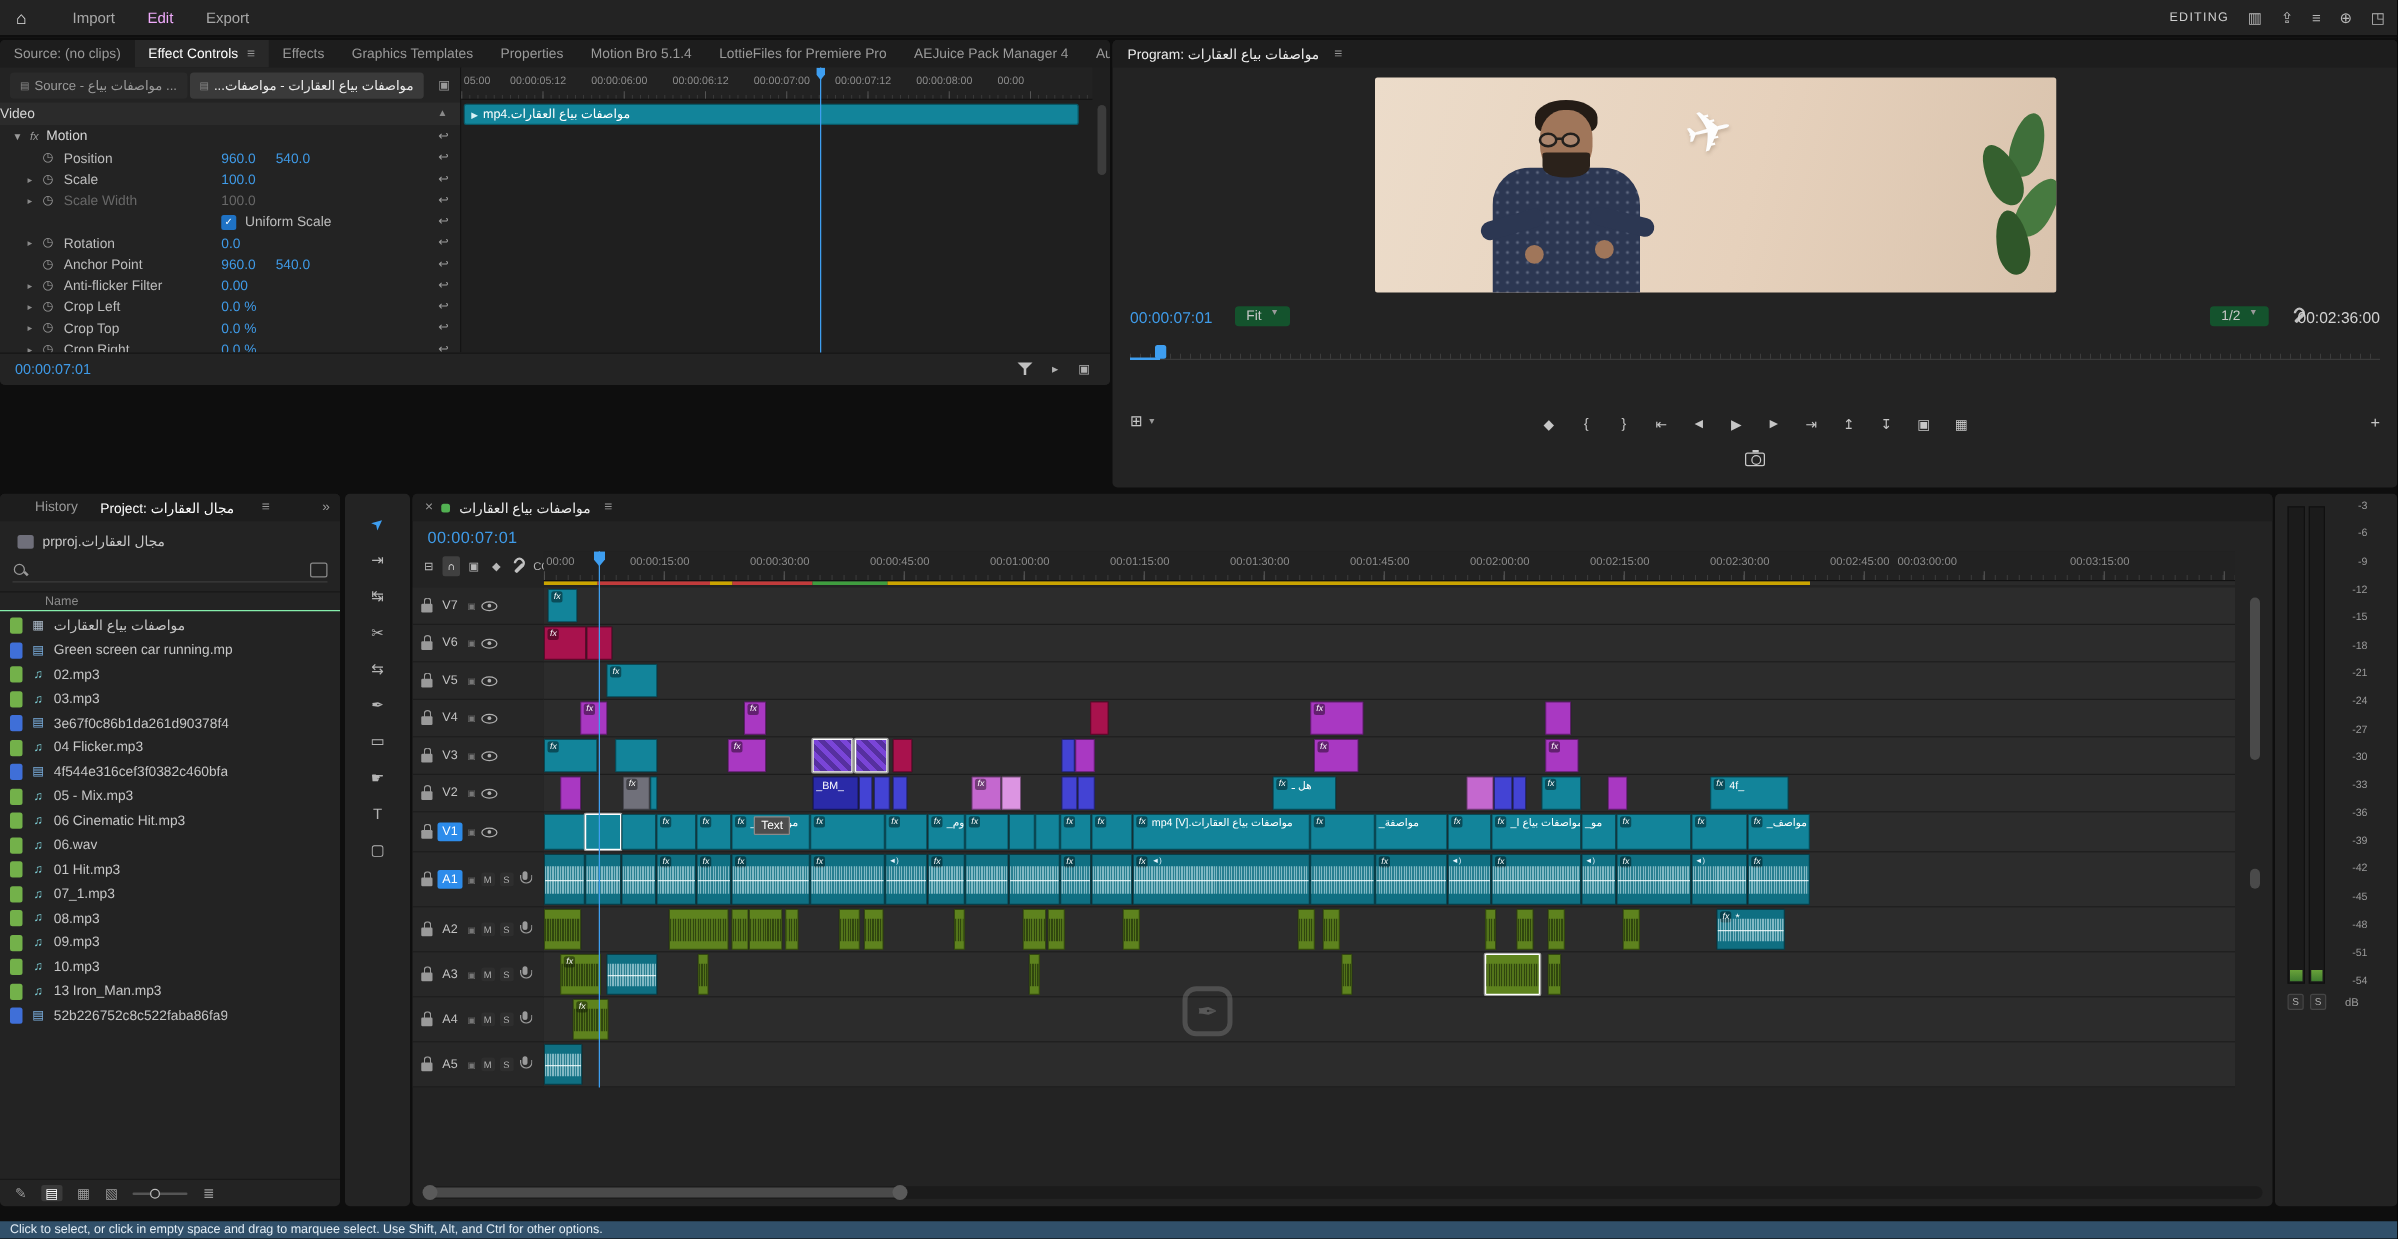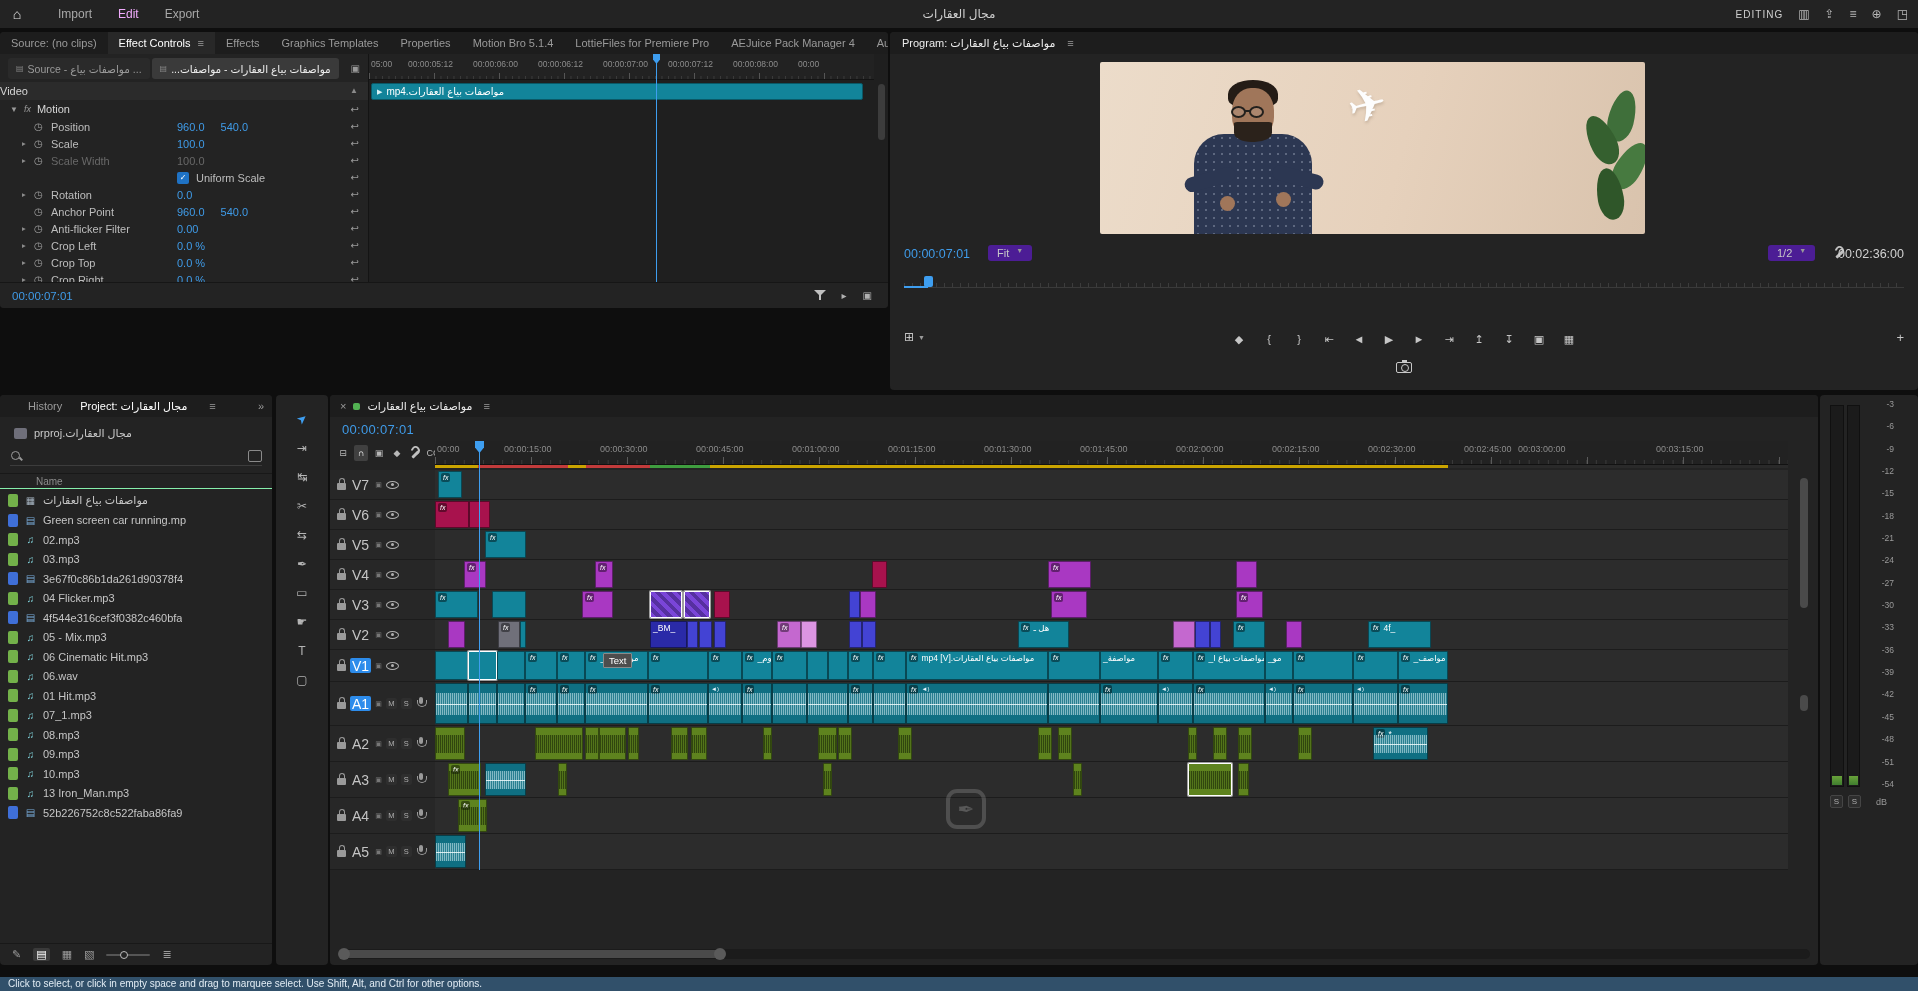--- a/index.html
+++ b/index.html
@@ -84,21 +84,21 @@
 .p-hand.l{left:34px;top:116px}
 .p-hand.r{left:90px;top:112px}
 .plant{position:absolute;right:-4px;top:26px;width:74px;height:146px}
 .leaf{position:absolute;width:26px;height:52px;background:#3f6f3a;border-radius:50% 50% 50% 50%/60% 60% 40% 40%}
 .leaf.a{left:34px;top:2px;transform:rotate(14deg)}
 .leaf.b{left:14px;top:26px;transform:rotate(-26deg);background:#35602f}
 .leaf.c{left:42px;top:52px;transform:rotate(32deg);background:#477a40}
 .leaf.d{left:22px;top:80px;transform:rotate(-10deg);background:#2f5629}
 .prog-row1{position:absolute;left:0;right:0;top:212px;height:22px}
 .prog-tc{position:absolute;left:14px;top:3px;color:#3f9be8;font-size:12.5px}
-.dd{position:absolute;display:inline-flex;align-items:flex-start;gap:7px;background:#4c1d95;border-radius:3px;padding:2px 9px;color:#c8c8c8;font-size:11px;cursor:pointer}
+.dd{position:absolute;display:inline-flex;align-items:flex-start;gap:7px;background:#14532d;border-radius:3px;padding:2px 9px;color:#c8c8c8;font-size:11px;cursor:pointer}
 .dd .car{font-size:7px;color:#9a9a9a}
 .dd.fit{left:98px;top:1px}
 .dd.res{left:878px;top:1px}
 .prog-wr{position:absolute;left:944px;top:4px}
 .prog-dur{position:absolute;right:14px;top:3px;color:#d2d2d2;font-size:12.5px}
 .prog-scrub{position:absolute;left:14px;right:14px;top:242px;height:14px;border-bottom:1px solid #3a3a3a;
  background-image:linear-gradient(90deg,#3c3c3c 0 1px,transparent 1px);background-size:8px 4px;background-position:left bottom;background-repeat:repeat-x}
 .scrub-played{position:absolute;left:0;bottom:-1px;height:2px;background:#3e9ef0}
 .scrub-h{position:absolute;top:2px;width:9px;height:11px;background:#3e9ef0;border-radius:2px}
 .prog-transport{position:absolute;left:0;right:0;top:298px;height:22px}
@@ -176,21 +176,21 @@
 .tlt-btn{min-width:14px;height:16px;display:flex;align-items:center;justify-content:center;color:#b8b8b8;font-size:9px;cursor:pointer;padding:0 1px}
 .tlt-btn.on{background:#404040;border-radius:2px;color:#fff}
 .tl-ruler{position:absolute;left:105px;right:30px;top:46px;height:24px;background:#222;border-bottom:1px solid #121212;
  background-image:linear-gradient(90deg,#5a5a5a 0 1px,transparent 1px),linear-gradient(90deg,#3b3b3b 0 1px,transparent 1px);
  background-size:96px 7px,9.6px 4px;background-position:left bottom,left bottom;background-repeat:repeat-x;overflow:hidden}
 .trl{position:absolute;top:3px;font-size:9px;color:#8c8c8c;white-space:nowrap}
 .tl-renderbar{position:absolute;left:105px;right:30px;top:70px;height:3px;background:#2a2a2a;overflow:hidden}
 .rseg{position:absolute;top:0;height:3px}
 #tlLanes{position:absolute;left:0;right:0;top:75px;height:400px}
 .thead{position:absolute;left:0;width:105px;display:flex;align-items:center;gap:4px;padding-left:7px;border-bottom:1px solid #1c1c1c;background:#272727}
-.tname{min-width:20px;height:15px;border-radius:2px;display:flex;align-items:center;justify-content:center;font-size:14px;color:#c4c4c4;padding:0 2px}
+.tname{min-width:20px;height:15px;border-radius:2px;display:flex;align-items:center;justify-content:center;font-size:10px;color:#c4c4c4;padding:0 2px}
 .tname.tgt{background:#2d8ceb;color:#fff}
 .tsrc{font-size:7px;color:#777}
 .tms{width:11px;height:11px;background:#2e2e2e;border-radius:2px;font-size:7.5px;color:#b0b0b0;display:flex;align-items:center;justify-content:center;cursor:pointer}
 .tlane{position:absolute;left:105px;right:30px;border-bottom:1px solid #1c1c1c;background:#2c2c2c;overflow:hidden}
 .clip{position:absolute;top:1px;bottom:1px;border-radius:1px;border:1px solid rgba(0,0,0,.45);overflow:hidden;display:flex;align-items:flex-start;gap:3px;padding:1px 2px;cursor:pointer}
 .clip.sel{border:1px solid #fff;box-shadow:0 0 0 1px rgba(255,255,255,.55)}
 .c-t{background:#12849a}.c-a{background:#0f6f82}.c-g{background:#5e831e}
 .c-m{background:#a938c2}.c-p{background:#c468cf}.c-pl{background:#dc95e2}
 .c-b{background:#4343d4}.c-n{background:#2a2aa8}.c-c{background:#a8124d}
 .c-gr{background:#70707a}
@@ -232,21 +232,20 @@
 
 <div id="app">
 
   <header id="menubar">
     <span class="mb-home">⌂</span>
     <nav id="menuItems">
         <span class="mb-item">Import</span>
         <span class="mb-item on">Edit</span>
         <span class="mb-item">Export</span>
       </nav>
-    <div class="mb-title">مجال العقارات</div>
     <div class="mb-right">
       <span class="mb-ws">EDITING</span>
       <span id="mbIcons" style="display:flex;gap:15px">
           <span class="mb-ic">▥</span>
           <span class="mb-ic">⇪</span>
           <span class="mb-ic">≡</span>
           <span class="mb-ic">⊕</span>
           <span class="mb-ic">◳</span>
         </span>
     </div>

